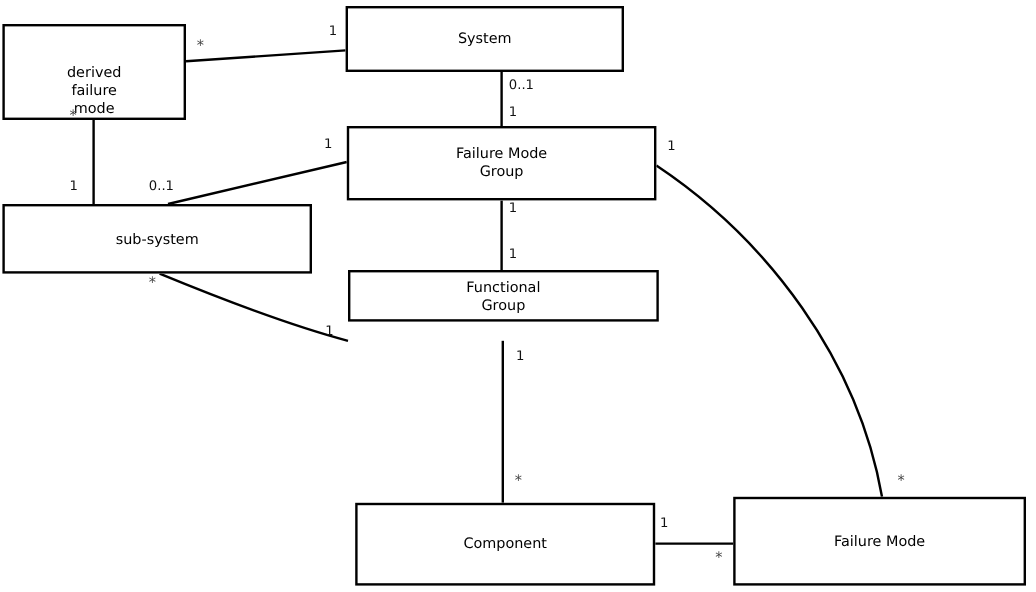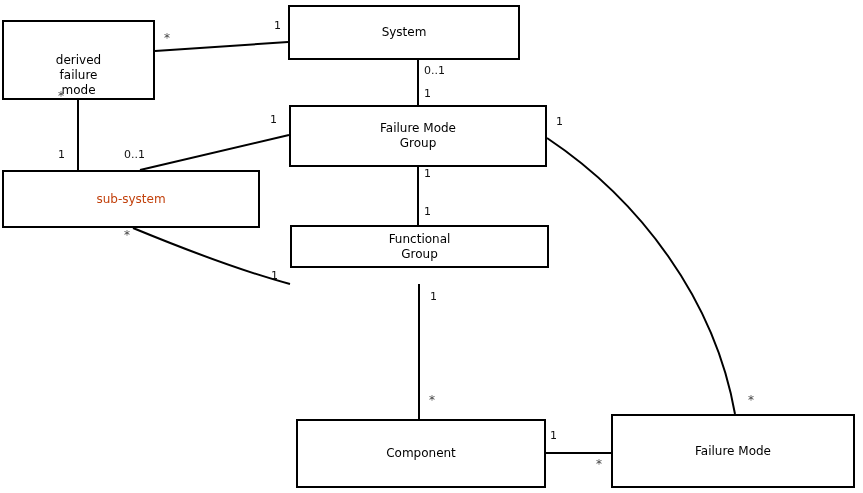--- a/index.html
+++ b/index.html
@@ -83,21 +83,21 @@
 mode</span>
       </div>
       <div class="uml-class" style="left: 288px; top: 5px; width: 232px; height: 55px; border-width: 2px; border-color: rgb(0, 0, 0);">
         <span class="uml-class-name" style="color: rgb(0, 0, 0);">System</span>
       </div>
       <div class="uml-class" style="left: 289px; top: 105px; width: 258px; height: 62px; border-width: 2px; border-color: rgb(0, 0, 0);">
         <span class="uml-class-name" style="color: rgb(0, 0, 0);">Failure Mode
 Group</span>
       </div>
       <div class="uml-class" style="left: 2px; top: 170px; width: 258px; height: 58px; border-width: 2px; border-color: rgb(0, 0, 0);">
-        <span class="uml-class-name" style="color: #c2410c;">sub-system</span>
+        <span class="uml-class-name" style="color: #000000;">sub-system</span>
       </div>
       <div class="uml-class" style="left: 290px; top: 225px; width: 259px; height: 43px; border-width: 2px; border-color: rgb(0, 0, 0);">
         <span class="uml-class-name" style="color: rgb(0, 0, 0);">Functional
 Group</span>
       </div>
       <div class="uml-class" style="left: 296px; top: 419px; width: 250px; height: 69px; border-width: 2px; border-color: rgb(0, 0, 0);">
         <span class="uml-class-name" style="color: rgb(0, 0, 0);">Component</span>
       </div>
       <div class="uml-class" style="left: 611px; top: 414px; width: 244px; height: 74px; border-width: 2px; border-color: rgb(0, 0, 0);">
         <span class="uml-class-name" style="color: rgb(0, 0, 0);">Failure Mode</span>

